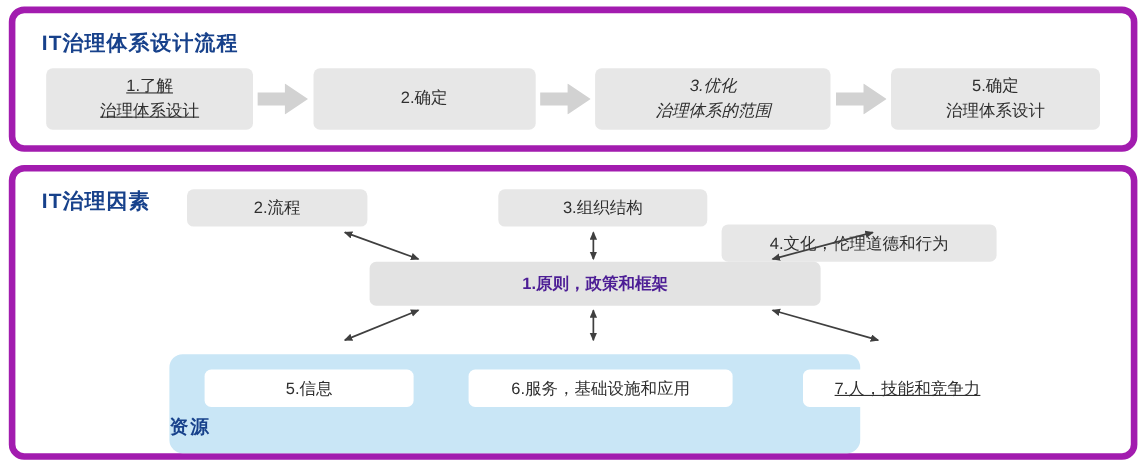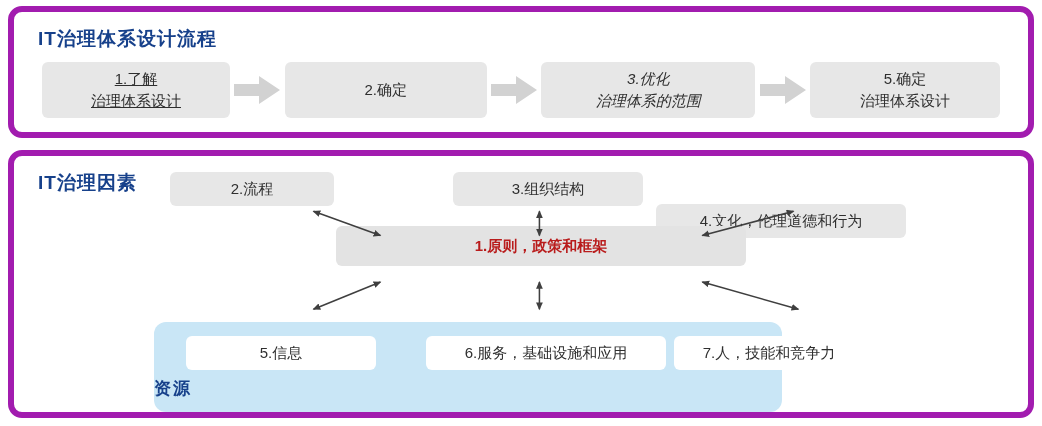--- a/index.html
+++ b/index.html
@@ -72,31 +72,31 @@
     align-items: center;
     justify-content: center;
     font-size: 15px;
   }
   .f1 { left: 156px; top: 16px; width: 164px; text-align: center; }
   .f2 { left: 407px; top: 16px; width: 190px; margin-left: 32px; }
   .f3 { left: 642px; top: 16px; width: 250px; margin-top: 32px; }
   .center-box {
     position: absolute;
     left: 322px;
-    top: 70px;
+    top: 82px;
     width: 410px;
     height: 40px;
     background: #e3e3e3;
     border-radius: 6px;
     display: flex;
     align-items: center;
     justify-content: center;
     font-size: 15px;
     font-weight: 700;
-    color: #b91c1c;
+    color: #4c1d95;
   }
   .connectors {
     position: absolute;
     left: 0;
     top: 0;
     width: 100%;
     height: 100%;
     pointer-events: none;
   }
   .connectors line { stroke: #3f3f3f; stroke-width: 1.6; }
@@ -115,21 +115,21 @@
     height: 34px;
     background: #ffffff;
     border-radius: 6px;
     display: flex;
     align-items: center;
     justify-content: center;
     font-size: 15px;
   }
   .r1 { left: 32px;  width: 190px; }
   .r2 { left: 272px; width: 240px; }
-  .r3 { left: 520px; width: 190px; }
+  .r3 { left: 576px; width: 190px; text-decoration: underline; }
   .resource-label {
     position: absolute;
     left: 0;
     right: 0;
     top: 55px;
     text-align: left;
     font-size: 17px;
     font-weight: 700;
     color: #17418b;
     letter-spacing: 2px;

